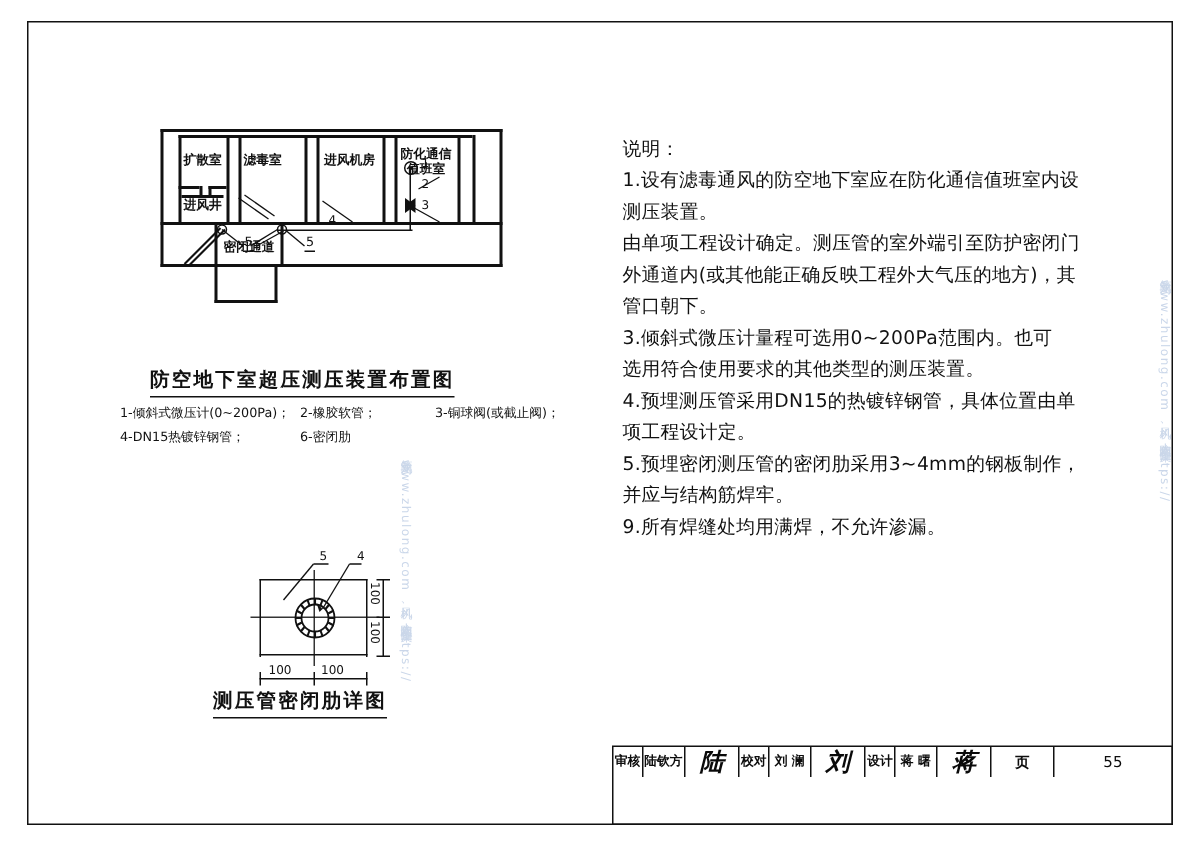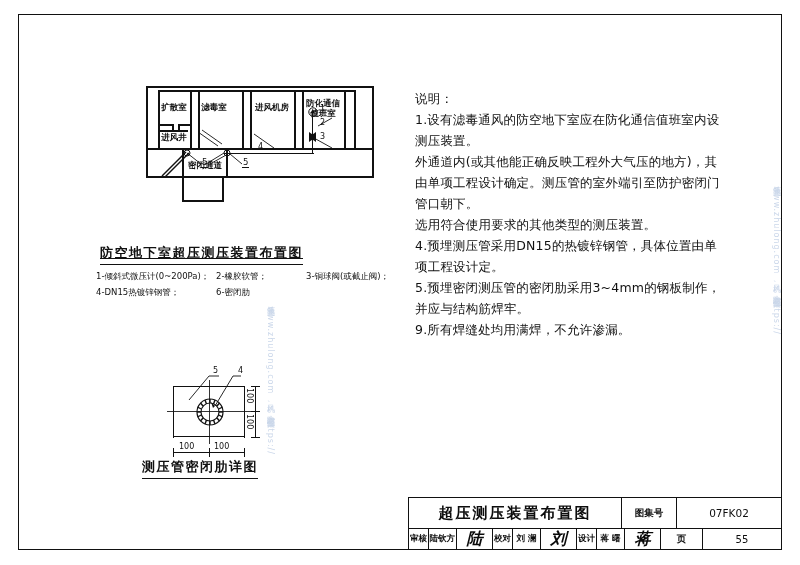--- a/index.html
+++ b/index.html
@@ -36,21 +36,20 @@
     height: 528px;
   }
 
   
   #floor-plan {
     position: absolute;
     left: 85px;
     top: 68px;
     width: 230px;
     height: 130px;
-    margin-left: 39px;
   }
   .wall {
     position: absolute;
     background: #111;
   }
   .wall-h { height: 2px; }
   .wall-v { width: 2px; }
   .room-label {
     position: absolute;
     font-size: 8.5px;
@@ -92,21 +91,21 @@
   #legend {
     position: absolute;
     left: 58px;
     top: 250px;
     width: 310px;
     font-size: 8.5px;
     line-height: 16px;
     color: #111;
   }
   .legend-row { display: block; white-space: nowrap; }
-  .legend-col-1 { display: inline-block; width: 120px; margin-left: 16px; }
+  .legend-col-1 { display: inline-block; width: 120px; }
   .legend-col-2 { display: inline-block; width: 90px; }
 
   
   #rib-detail {
     position: absolute;
     left: 145px;
     top: 340px;
     width: 150px;
     height: 110px;
   }
@@ -321,21 +320,21 @@
     <div class="room-label" style="left:38px; top:74px; width:42px;">密闭通道</div>
 
     <div class="lead-num" style="left:174px; top:18px;">1</div>
     <div class="lead-num" style="left:174px; top:32px;">2</div>
     <div class="lead-num" style="left:174px; top:46px;">3</div>
     <div class="lead-num" style="left:112px; top:56px;">4</div>
     <div class="lead-num-u" style="left:55px; top:72px;">5</div>
     <div class="lead-num-u" style="left:96px; top:72px;">5</div>
   </div>
 
-  <div class="fig-caption" style="left:78px; top:226px;text-decoration:underline;">防空地下室超压测压装置布置图</div>
+  <div class="fig-caption" style="left:78px; top:226px;">防空地下室超压测压装置布置图</div>
 
   <div id="legend">
     <span class="legend-row">
       <span class="legend-col-1">1-倾斜式微压计(0~200Pa)；</span><span class="legend-col-2">2-橡胶软管；</span><span>3-铜球阀(或截止阀)；</span>
     </span>
     <span class="legend-row">
       <span class="legend-col-1">4-DN15热镀锌钢管；</span><span class="legend-col-2">6-密闭肋</span>
     </span>
   </div>
 
@@ -398,38 +397,34 @@
     <div class="dim-text" style="left:47px; top:84px;">100</div>
   </div>
 
   <div class="fig-caption" style="left:120px; top:440px;">测压管密闭肋详图</div>
 </div>
 
 <div id="notes-panel">
   <span class="note-title">说明：</span>
   <span class="note-item">1.设有滤毒通风的防空地下室应在防化通信值班室内设</span>
   <span class="note-item">测压装置。</span>
+  <span class="note-item">由单项工程设计确定。测压管的室外端引至防护密闭门</span>
   <span class="note-item">外通道内(或其他能正确反映工程外大气压的地方)，其</span>
-  <span class="note-item">由单项工程设计确定。测压管的室外端引至防护密闭门</span>
   <span class="note-item">管口朝下。</span>
+  <span class="note-item">3.倾斜式微压计量程可选用0~200Pa范围内。也可</span>
   <span class="note-item">选用符合使用要求的其他类型的测压装置。</span>
   <span class="note-item">4.预埋测压管采用DN15的热镀锌钢管，具体位置由单</span>
   <span class="note-item">项工程设计定。</span>
   <span class="note-item">5.预埋密闭测压管的密闭肋采用3~4mm的钢板制作，</span>
   <span class="note-item">并应与结构筋焊牢。</span>
   <span class="note-item">9.所有焊缝处均用满焊，不允许渗漏。</span>
 </div>
 
 <div id="title-block">
 
-  <div id="tb-top-row">
-    <div id="tb-title">超压测压装置布置图</div>
-    <div id="tb-atlas-label">图集号</div>
-    <div id="tb-atlas-value">07FK02</div>
-  </div>
 
   <div id="tb-bottom-row">
     <div class="sig-cell sig-label">审核</div>
     <div class="sig-cell sig-name">陆钦方</div>
     <div class="sig-cell sig-mark">陆</div>
 
     <div class="sig-cell sig-label">校对</div>
     <div class="sig-cell sig-name">刘 澜</div>
     <div class="sig-cell sig-mark">刘</div>
 

